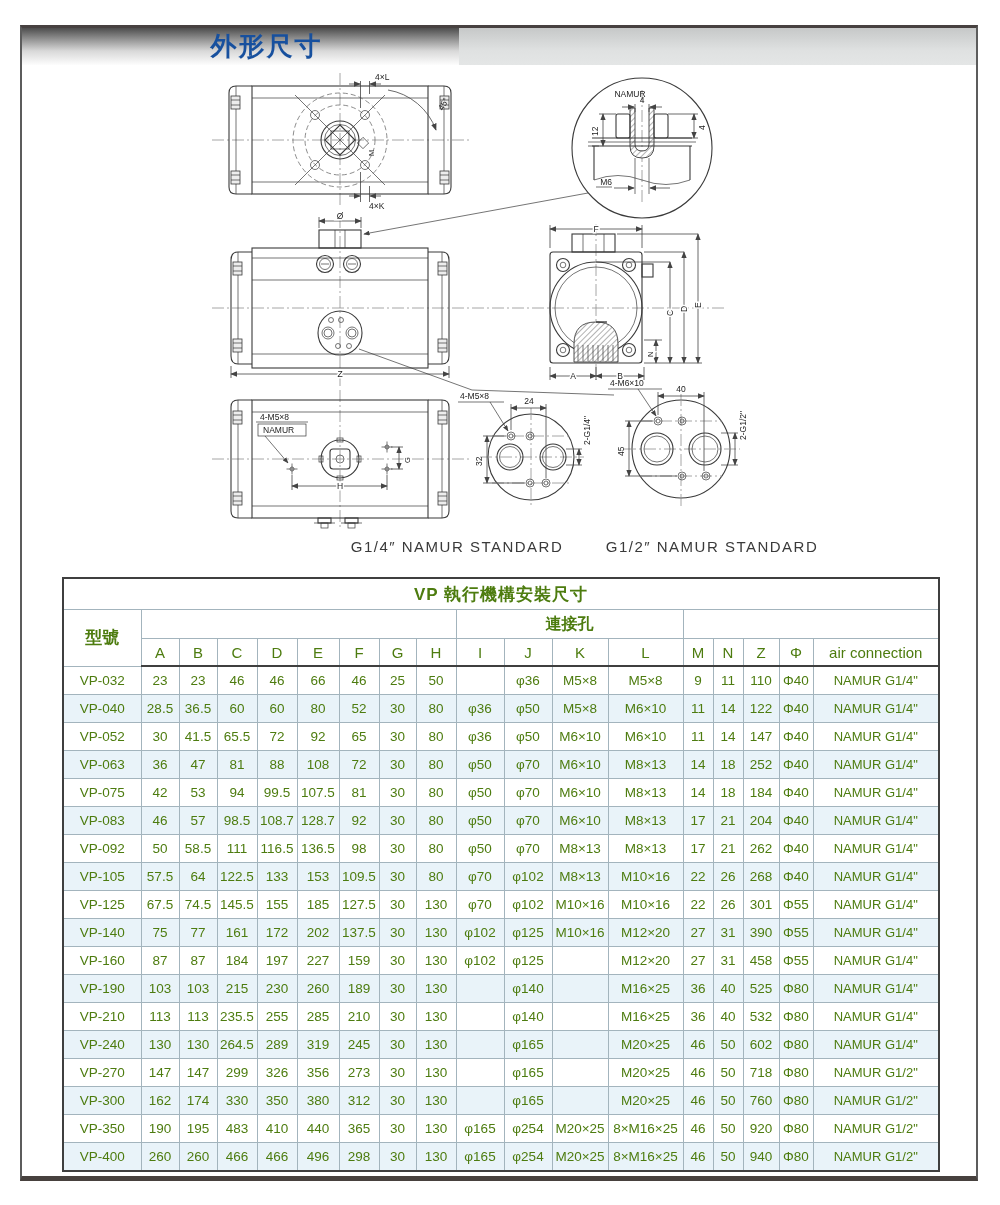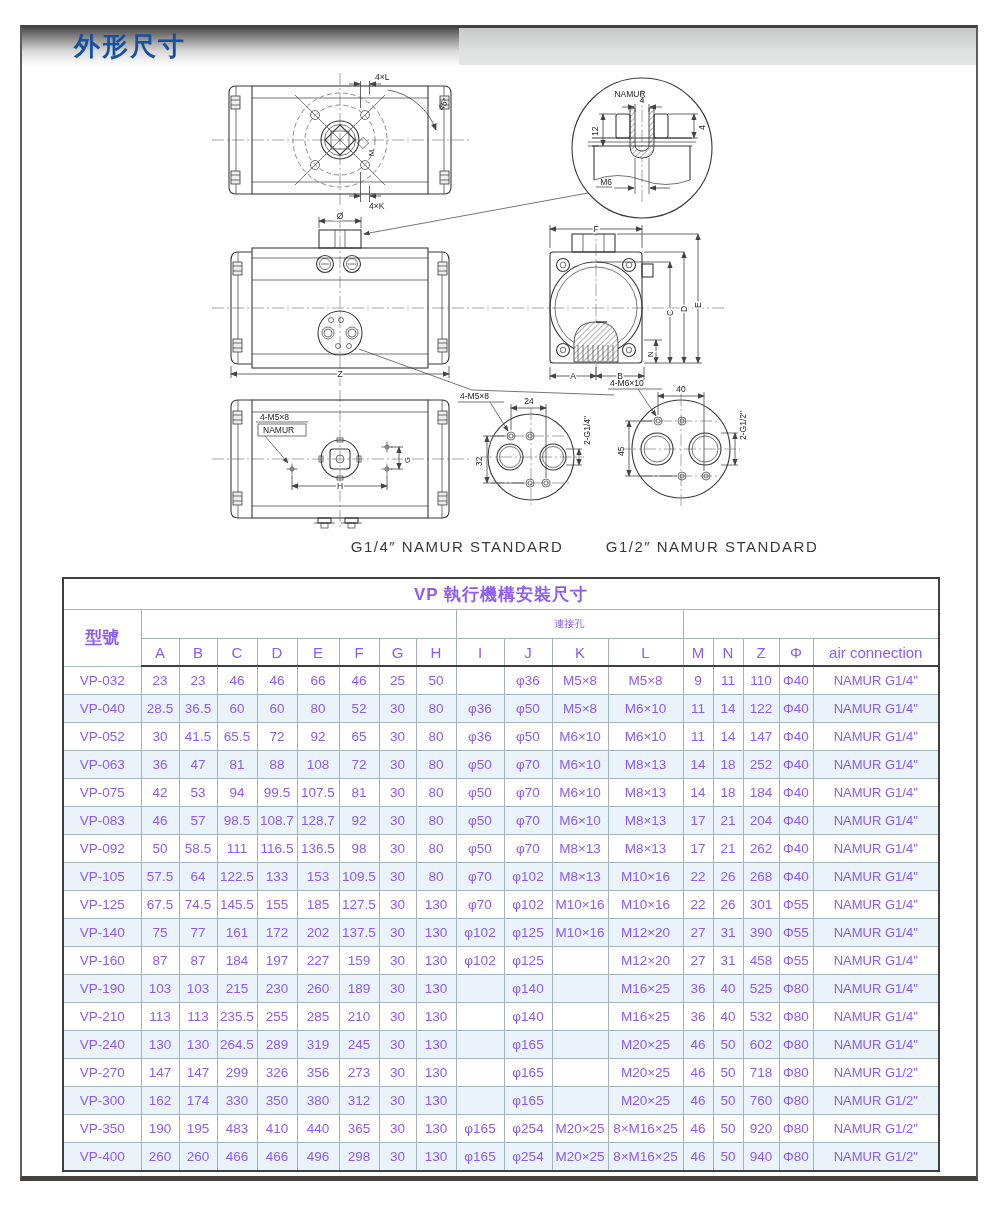--- a/index.html
+++ b/index.html
@@ -1,42 +1,42 @@
 <!DOCTYPE html>
 <html><head>
 <meta charset="utf-8">
 <style>
   html,body{margin:0;padding:0;background:#ffffff;width:1000px;height:1205px;
     font-family:"Liberation Sans",sans-serif;position:relative;}
   .frame{position:absolute;left:20px;top:25px;width:958px;height:1156px;box-sizing:border-box;
     background:#fff;border:2px solid #5c5c5c;border-top:3px solid #474140;border-bottom:5px solid #47413e;}
   .band{position:absolute;left:0;top:0;width:100%;height:37px;display:flex;}
   .band-left{width:437px;background:linear-gradient(180deg,#4d4d4d 0%,#8d8d8d 28%,#d8d8d8 62%,#fdfdfd 100%);
-    display:flex;align-items:center;}
+    display:flex;align-items:center;justify-content:center;}
   .band-right{flex:1;background:linear-gradient(180deg,#c6c8c8 0%,#dfe1e1 60%,#e4e6e6 100%);}
   .section-title{margin:0 0 0 52px;font-size:26px;font-weight:bold;color:#17509e;letter-spacing:2px;}
   svg.drawings{position:absolute;left:0;top:40px;}
   .ol{fill:none;stroke:#3a3a3a;stroke-width:1.1;}
   .th{fill:none;stroke:#3a3a3a;stroke-width:0.7;}
   .cl{fill:none;stroke:#8f8f8f;stroke-width:0.8;stroke-dasharray:12 3 2 3;}
   .dsh{fill:none;stroke:#6f6f6f;stroke-width:0.8;stroke-dasharray:5 3;}
   .dim{fill:none;stroke:#444;stroke-width:0.8;}
   text.lbl{font-size:8.5px;fill:#222;font-family:"Liberation Sans",sans-serif;}
   text.sm{font-size:7.5px;fill:#222;font-family:"Liberation Sans",sans-serif;}
   text.halo{paint-order:stroke;stroke:#fff;stroke-width:3px;}
   text.cap{font-size:15px;fill:#3a3a3a;letter-spacing:1.5px;font-family:"Liberation Sans",sans-serif;}
   .screwfill{fill:#ededed;stroke:#3a3a3a;stroke-width:0.8;}
   .table-wrap{position:absolute;left:40px;top:549px;}
-  table.dims{border-collapse:collapse;table-layout:fixed;width:878px;color:#8b5cf6;
+  table.dims{border-collapse:collapse;table-layout:fixed;width:878px;color:#4d7c0f;
     border:2px solid #3f3f3f;background:#fff;}
   table.dims td{border:1px solid #a3b4bd;text-align:center;vertical-align:middle;
     overflow:hidden;white-space:nowrap;padding:0;}
   td.ttl{border-bottom:2px solid #3f3f3f;font-weight:bold;font-size:17px;height:30px;letter-spacing:1px;}
   td.model-h{font-weight:bold;font-size:17px;border-bottom:2px solid #3f3f3f;font-family:Liberation Serif, serif;}
-  td.grp{font-weight:normal;font-size:10px;height:28px;}
+  td.grp{font-weight:bold;font-size:16px;height:28px;}
   #cols-row td{height:26px;font-size:15px;border-bottom:2px solid #3f3f3f;}
   #table-body td{height:27px;font-size:13.5px;}
   #table-body td.model{font-size:13.5px;}
   #table-body td.air{font-size:13px;}
   tr.alt{background:#e9f3f9;}
 </style>
 </head>
 <body>
 
 <div class="frame">

